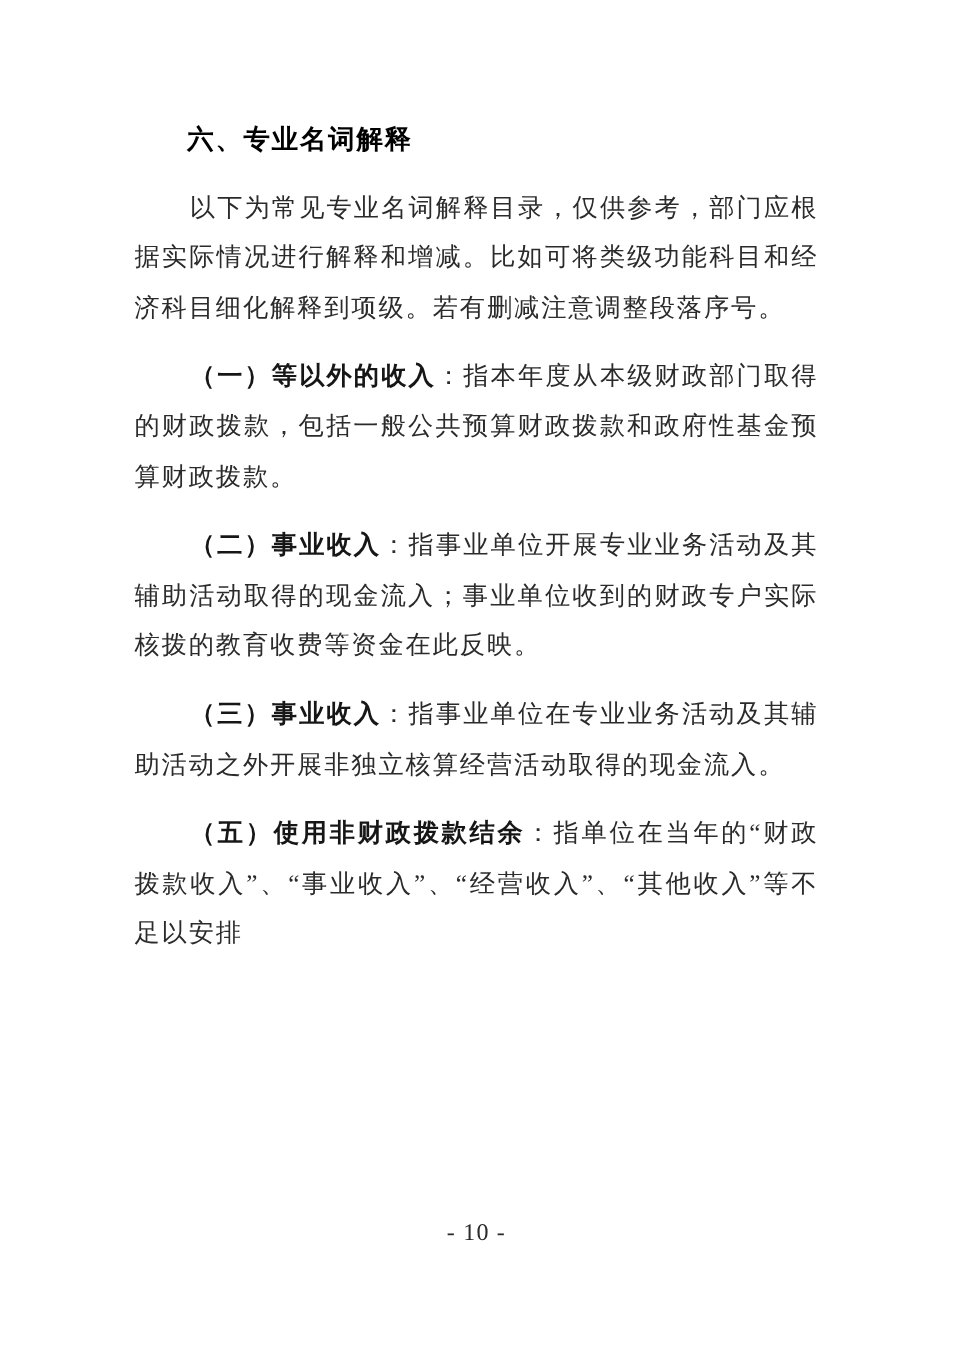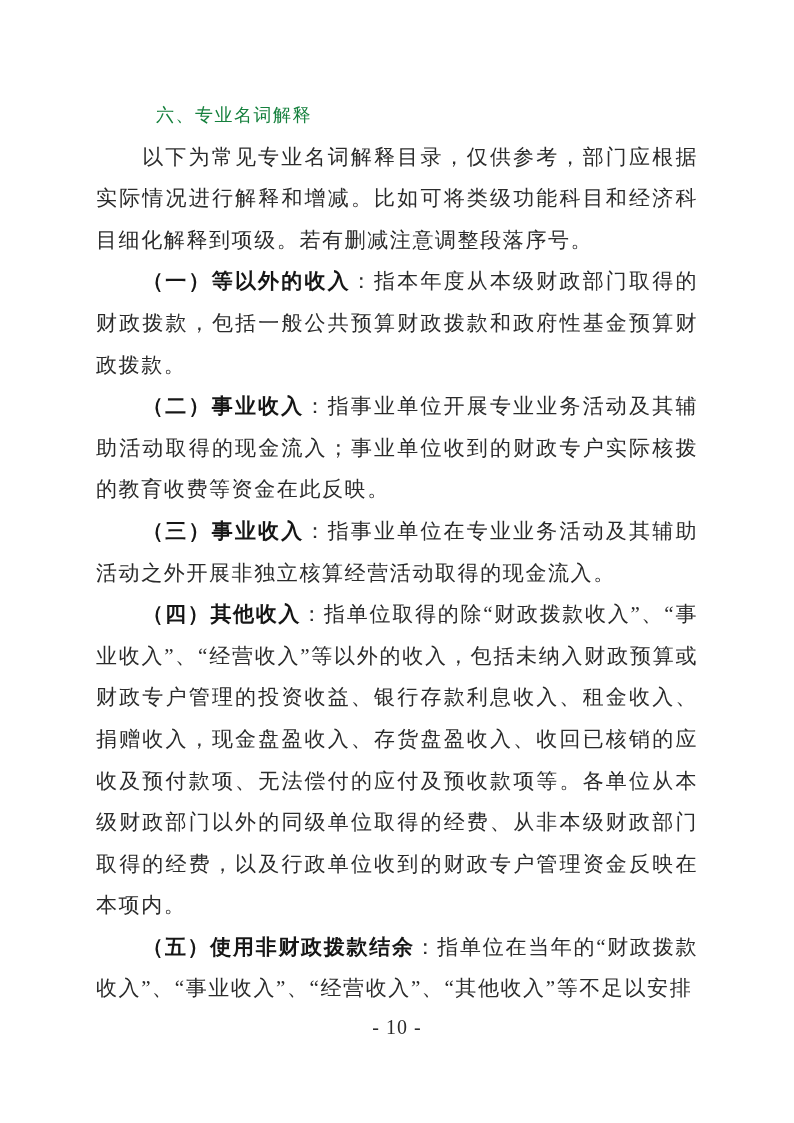--- a/index.html
+++ b/index.html
@@ -17,29 +17,29 @@
   }
   .content {
     position: absolute;
     top: 95px;
     left: 96px;
     width: 602px;
   }
   .heading {
     margin: 0;
     font-family: "Liberation Sans", sans-serif;
-    font-size: 18px;
+    font-size: 22px;
     line-height: 41.6px;
-    font-weight: normal;
-    color: #15803d;
+    font-weight: bold;
+    color: #000000;
     text-indent: 60px;
     letter-spacing: 1.5px;
   }
   p.body {
-    margin: 0;
+    margin: 16px;
     font-size: 21px;
     line-height: 41.6px;
     letter-spacing: 1.6px;
     color: #2b2b2b;
     text-align: justify;
     text-indent: 2.2em;
   }
   p.body .term {
     font-weight: bold;
     color: #161616;
@@ -64,21 +64,20 @@
     <h2 class="heading">六、专业名词解释</h2>
 
     <p class="body">以下为常见专业名词解释目录，仅供参考，部门应根据实际情况进行解释和增减。比如可将类级功能科目和经济科目细化解释到项级。若有删减注意调整段落序号。</p>
 
     <p class="body"><span class="term">（一）等以外的收入</span><span>：指本年度从本级财政部门取得的财政拨款，包括一般公共预算财政拨款和政府性基金预算财政拨款。</span></p>
 
     <p class="body"><span class="term">（二）事业收入</span><span>：指事业单位开展专业业务活动及其辅助活动取得的现金流入；事业单位收到的财政专户实际核拨的教育收费等资金在此反映。</span></p>
 
     <p class="body"><span class="term">（三）事业收入</span><span>：指事业单位在专业业务活动及其辅助活动之外开展非独立核算经营活动取得的现金流入。</span></p>
 
-    <p class="body"><span class="term">（四）其他收入</span><span>：指单位取得的除“财政拨款收入”、“事业收入”、“经营收入”等以外的收入，包括未纳入财政预算或财政专户管理的投资收益、银行存款利息收入、租金收入、捐赠收入，现金盘盈收入、存货盘盈收入、收回已核销的应收及预付款项、无法偿付的应付及预收款项等。各单位从本级财政部门以外的同级单位取得的经费、从非本级财政部门取得的经费，以及行政单位收到的财政专户管理资金反映在本项内。</span></p>
 
     <p class="body"><span class="term">（五）使用非财政拨款结余</span><span>：指单位在当年的“财政拨款收入”、“事业收入”、“经营收入”、“其他收入”等不足以安排</span></p>
 
   </div>
 
   <div class="footer">
     <span>- 10 -</span>
   </div>
 </div>
 

